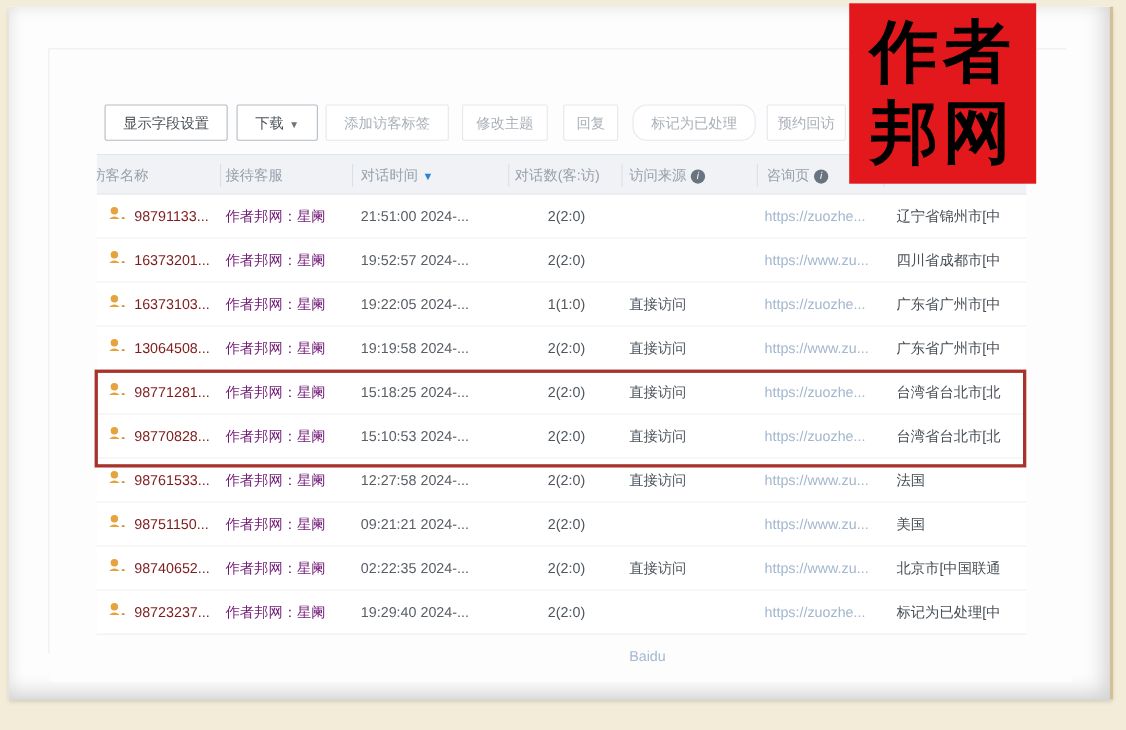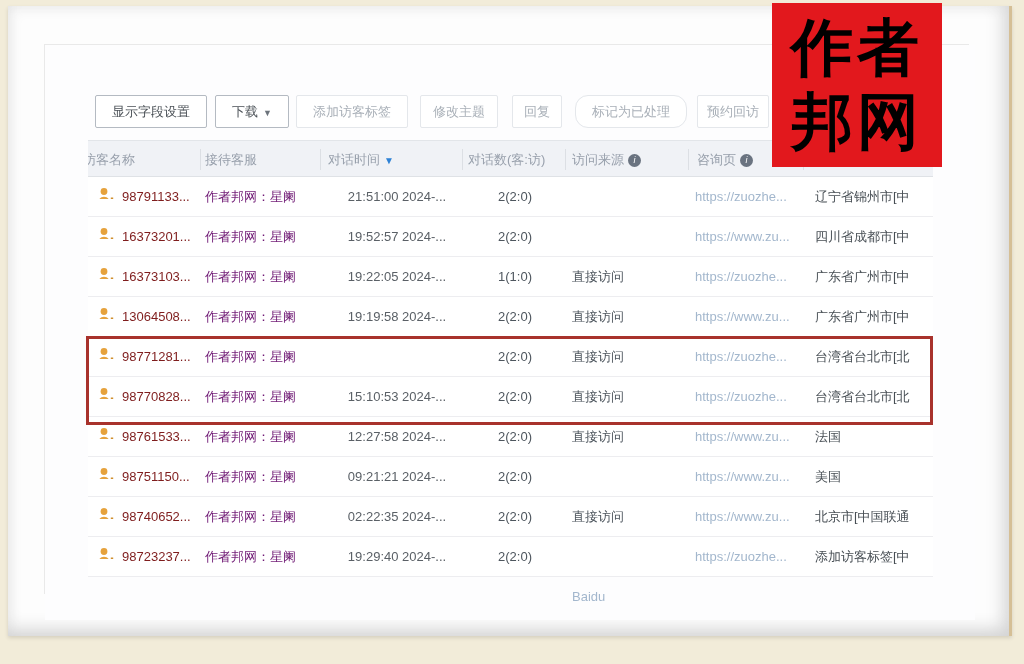--- a/index.html
+++ b/index.html
@@ -56,21 +56,21 @@
   
   .row {
     position:absolute; left:43px; width:845px; height:40px;
     border-bottom:1px solid #ededf0; background:#fff; cursor:pointer;
   }
   .cell { position:absolute; top:0; line-height:40px; font-size:13px;
           white-space:nowrap; overflow:hidden; }
   .c-icon   { left:4px;  width:28px; }
   .c-id     { left:34px; width:84px; color:#7f1d1d; }
   .c-agent  { left:117px; width:120px; color:#701a75; }
-  .c-time   { left:240px; width:138px; color:#5a6066;text-align:center; }
+  .c-time   { left:240px; width:138px; color:#5a6066; }
   .c-count  { left:382px; width:90px; text-align:center; color:#4e565e; }
   .c-source { left:484px; width:108px; }
   .c-url    { left:607px; width:112px; color:#a3b7cd; }
   .c-region { left:727px; width:118px; color:#474e54; }
   .baidu  { color:#a3b7cd;margin-top:40px; }
   .direct { color:#4e565e; }
   .p-icon { position:relative; top:9px; left:4px; display:block; }
   
   .red-box {
     position:absolute; left:41px; top:291px; width:847px; height:89px;
@@ -186,20 +186,21 @@
   <div class="row" style="top:292px;">
     <span class="cell c-icon">
         <svg class="p-icon" width="22" height="22" viewBox="0 0 22 22">
           <circle cx="8" cy="5.5" r="3.4" fill="#e6a23c"></circle>
           <path d="M2 17c0-3.4 2.7-6.2 6-6.2s6 2.8 6 6.2z" fill="#e6a23c"></path>
           <path d="M16 11.5v6 M13 14.5h6" stroke="#d08f2e" stroke-width="2.4"></path>
         </svg>
       </span>
     <span class="cell c-id">98771281...</span>
     <span class="cell c-agent">作者邦网：星阑</span>
+    <span class="cell c-time">15:18:25 2024-...</span>
     <span class="cell c-count">2(2:0)</span>
     <span class="cell c-source direct">直接访问</span>
     <span class="cell c-url">https://zuozhe...</span>
     <span class="cell c-region">台湾省台北市[北</span>
   </div>
   <div class="row" style="top:332px;">
     <span class="cell c-icon">
         <svg class="p-icon" width="22" height="22" viewBox="0 0 22 22">
           <circle cx="8" cy="5.5" r="3.4" fill="#e6a23c"></circle>
           <path d="M2 17c0-3.4 2.7-6.2 6-6.2s6 2.8 6 6.2z" fill="#e6a23c"></path>
@@ -269,21 +270,21 @@
           <path d="M2 17c0-3.4 2.7-6.2 6-6.2s6 2.8 6 6.2z" fill="#e6a23c"></path>
           <path d="M16 11.5v6 M13 14.5h6" stroke="#d08f2e" stroke-width="2.4"></path>
         </svg>
       </span>
     <span class="cell c-id">98723237...</span>
     <span class="cell c-agent">作者邦网：星阑</span>
     <span class="cell c-time">19:29:40 2024-...</span>
     <span class="cell c-count">2(2:0)</span>
     <span class="cell c-source baidu">Baidu</span>
     <span class="cell c-url">https://zuozhe...</span>
-    <span class="cell c-region">添加访客标签[中</span>
+    <span class="cell c-region">标记为已处理[中</span>
   </div>
 
   <div class="red-box"></div>
 </div>
 
 <div class="logo">
   <div>作者</div>
   <div>邦网</div>
 </div>
 

